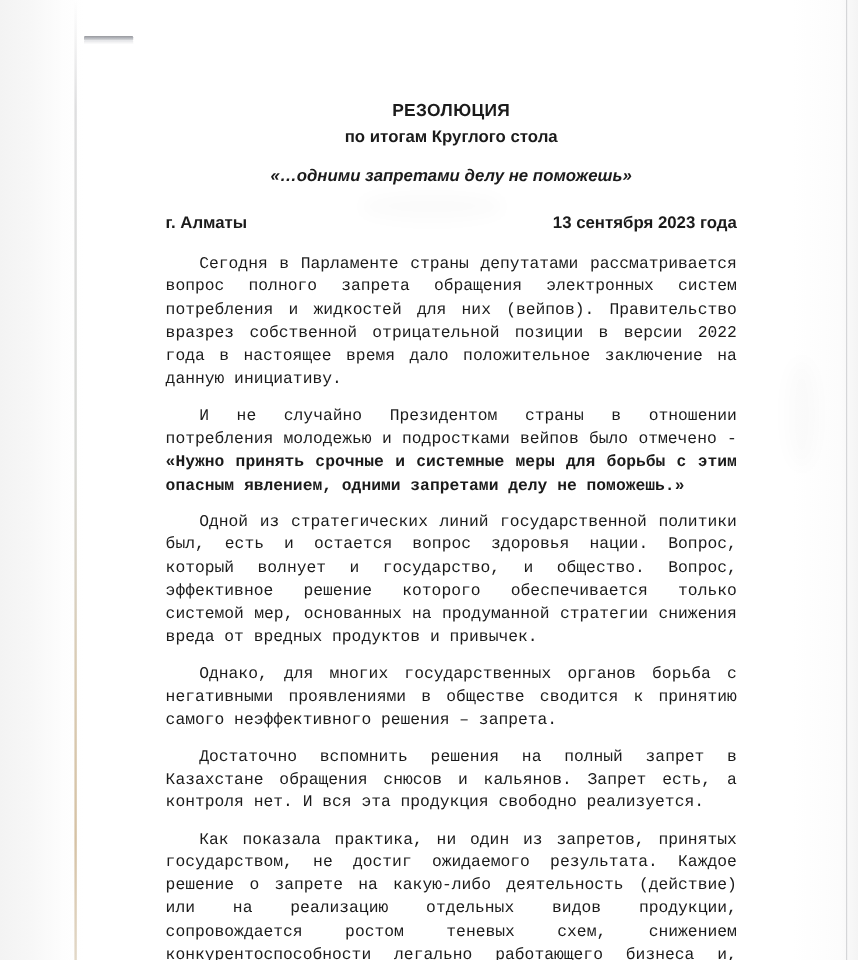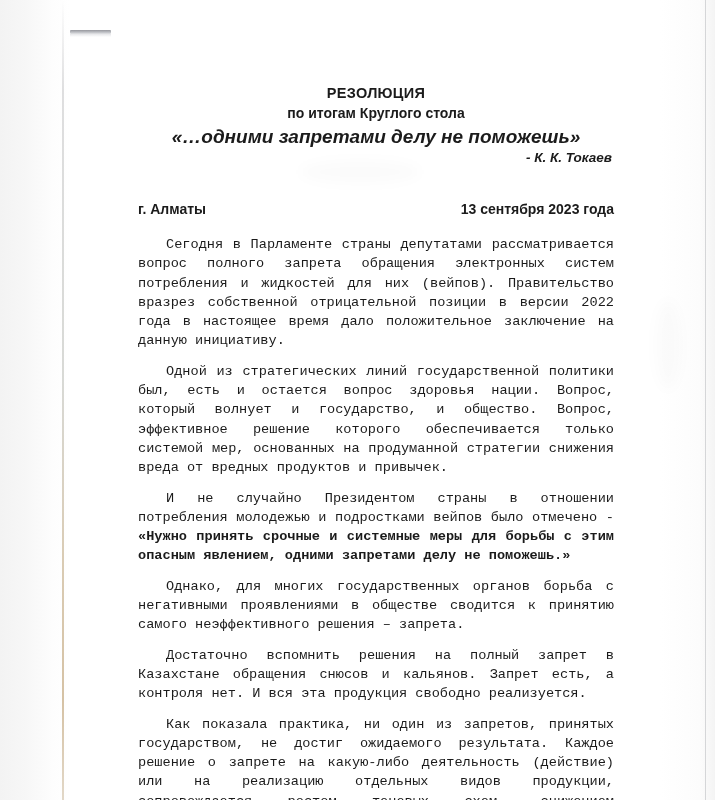--- a/index.html
+++ b/index.html
@@ -98,41 +98,41 @@
     line-height: 19px;
     margin-top: 12px;
   }
   .doc-subtitle {
     font-size: 14px;
     font-weight: bold;
     line-height: 19px;
     margin-top: 1px;
   }
   .doc-quote {
-    font-size: 19px;
+    font-size: 14px;
     font-weight: bold;
     font-style: italic;
     line-height: 19px;
-    margin-top: 4px;
+    margin-top: 14px;
   }
   .doc-attribution {
     text-align: right;
     font-size: 13.5px;
     font-weight: bold;
     font-style: italic;
     line-height: 19px;
     margin-top: 2px;
     padding-right: 2px;
   }
 
   .place-date {
     display: flex;
     justify-content: space-between;
     align-items: baseline;
-    margin-top: 34px;
+    margin-top: 21px;
     font-size: 14px;
     font-weight: bold;
   }
 
   .body-text {
     margin-top: 18px;
   }
   p.para {
     margin: 0 0 11px 0;
     font-size: 13.6px;
@@ -155,35 +155,34 @@
   <div class="blotch" style="left:655px; top:300px; width:26px; height:90px;"></div>
   <div class="blotch" style="left:300px; top:160px; width:120px; height:24px;"></div>
 </div>
 
 <div id="doc">
 
   <div class="title-block">
     <div class="doc-title">РЕЗОЛЮЦИЯ</div>
     <div class="doc-subtitle">по итогам Круглого стола</div>
     <div class="doc-quote">«…одними запретами делу не поможешь»</div>
-    <div class="doc-attribution">- К. К. Токаев</div>
   </div>
 
   <div class="place-date">
     <span>г. Алматы</span>
     <span>13 сентября 2023 года</span>
   </div>
 
   <div class="body-text">
 
     <p class="para">Сегодня в Парламенте страны депутатами рассматривается вопрос полного запрета обращения электронных систем потребления и жидкостей для них (вейпов). Правительство вразрез собственной отрицательной позиции в версии 2022 года в настоящее время дало положительное заключение на данную инициативу.</p>
 
+    <p class="para"><span>И не случайно Президентом страны в отношении потребления молодежью и подростками вейпов было отмечено - </span><b>«Нужно принять срочные и системные меры для борьбы с этим опасным явлением, одними запретами делу не поможешь.»</b></p>
+
     <p class="para">Одной из стратегических линий государственной политики был, есть и остается вопрос здоровья нации. Вопрос, который волнует и государство, и общество. Вопрос, эффективное решение которого обеспечивается только системой мер, основанных на продуманной стратегии снижения вреда от вредных продуктов и привычек.</p>
-
-    <p class="para"><span>И не случайно Президентом страны в отношении потребления молодежью и подростками вейпов было отмечено - </span><b>«Нужно принять срочные и системные меры для борьбы с этим опасным явлением, одними запретами делу не поможешь.»</b></p>
 
     <p class="para">Однако, для многих государственных органов борьба с негативными проявлениями в обществе сводится к принятию самого неэффективного решения – запрета.</p>
 
     <p class="para">Достаточно вспомнить решения на полный запрет в Казахстане обращения снюсов и кальянов. Запрет есть, а контроля нет. И вся эта продукция свободно реализуется.</p>
 
     <p class="para">Как показала практика, ни один из запретов, принятых государством, не  достиг ожидаемого результата. Каждое решение о запрете на какую-либо деятельность (действие) или на реализацию отдельных видов продукции, сопровождается ростом теневых схем, снижением конкурентоспособности легально работающего бизнеса и, зачастую, коррупцией со стороны чиновников-контролеров.</p>
 
     <p class="para">Еще пример. Полный запрет на размещение твердо-бытовых отходов на полигонах при отсутствии сортировки, переработки и утилизации привело к росту вокруг мегаполисов стихийных свалок.</p>
 
   </div>

